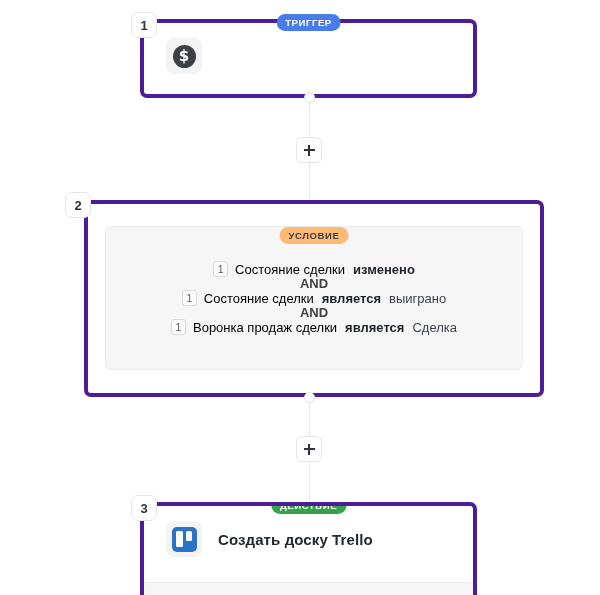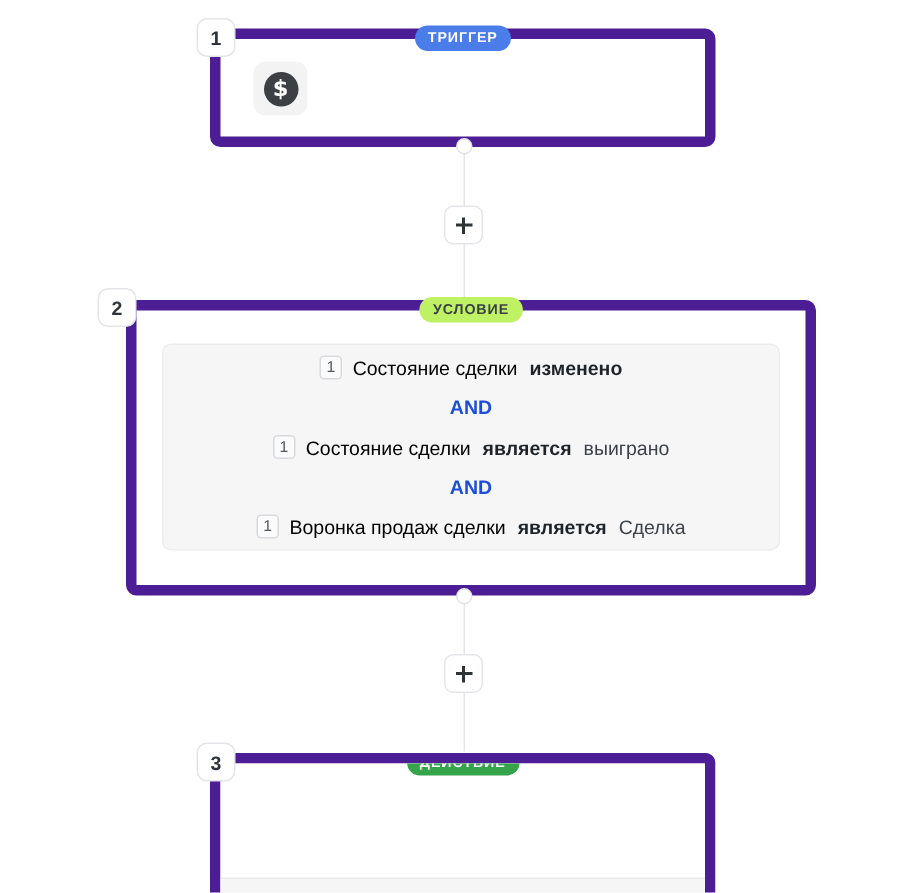--- a/index.html
+++ b/index.html
@@ -20,21 +20,21 @@
   .canvas {
     position: absolute;
     inset: 0;
   }
 
   
   .block {
     position: absolute;
     box-sizing: border-box;
     background: #ffffff;
-    border: 7px solid #4c1d95;
+    border: 4px solid #4c1d95;
     border-radius: 7px;
   }
 
   
   .step-badge {
     position: absolute;
     width: 26px;
     height: 26px;
     box-sizing: border-box;
     background: #ffffff;
@@ -63,21 +63,21 @@
     align-items: center;
     justify-content: center;
     font-size: 9.5px;
     font-weight: 700;
     letter-spacing: 0.6px;
     line-height: 1;
     white-space: nowrap;
     z-index: 5;
   }
   .pill.trigger { background: #4a7dea; color: #ffffff; }
-  .pill.condition { background: #bef264; color: #3b4045; }
+  .pill.condition { background: #fdba74; color: #3b4045; margin-top: 32px; }
   .pill.action   { background: #34a34a; color: #ffffff; }
 
   
   .card-head {
     display: flex;
     align-items: center;
     padding: 15px 0 15px 22px;
   }
   .app-icon {
     width: 36px;
@@ -165,23 +165,23 @@
     color: #55595e;
     margin-right: 7px;
     line-height: 1;
   }
   .cond-field { font-weight: 400; color: #000000; }
   .cond-op    { font-weight: 700; color: #1f2429; margin-left: 8px; text-align: right; }
   .cond-val   { font-weight: 400; color: #3d4248; margin-left: 8px; }
   .and-label {
     font-size: 13px;
     font-weight: 700;
-    color: #1d4ed8;
-    line-height: 1;
-    margin: 12px 0;
+    color: #404040;
+    line-height: 1;
+    margin: 0 0;
   }
 
   
   .vline {
     position: absolute;
     width: 1px;
     background: #e3e5e8;
     z-index: 1;
   }
   .node-circle {
@@ -296,18 +296,27 @@
         <span class="cond-val">Сделка</span>
       </div>
 
     </div>
   </div>
   <div class="step-badge" style="left:65px; top:192px;">2</div>
 
   <div class="block" style="left:140px; top:502px; width:337px; height:109px; border-bottom:none;
               border-bottom-left-radius:0; border-bottom-right-radius:0; overflow:hidden;">
     <div class="pill action">ДЕЙСТВИЕ</div>
+    <div class="card-head">
+      <div class="app-icon">
+        <div class="trello">
+          <i class="left"></i>
+          <i class="right"></i>
+        </div>
+      </div>
+      <div class="app-title">Создать доску Trello</div>
+    </div>
     <div class="action-divider" style="top:76px;"></div>
     <div class="action-footer" style="top:77px; bottom:0;"></div>
   </div>
   <div class="step-badge" style="left:131px; top:495px;">3</div>
 
 </div>
 
 </body></html>

